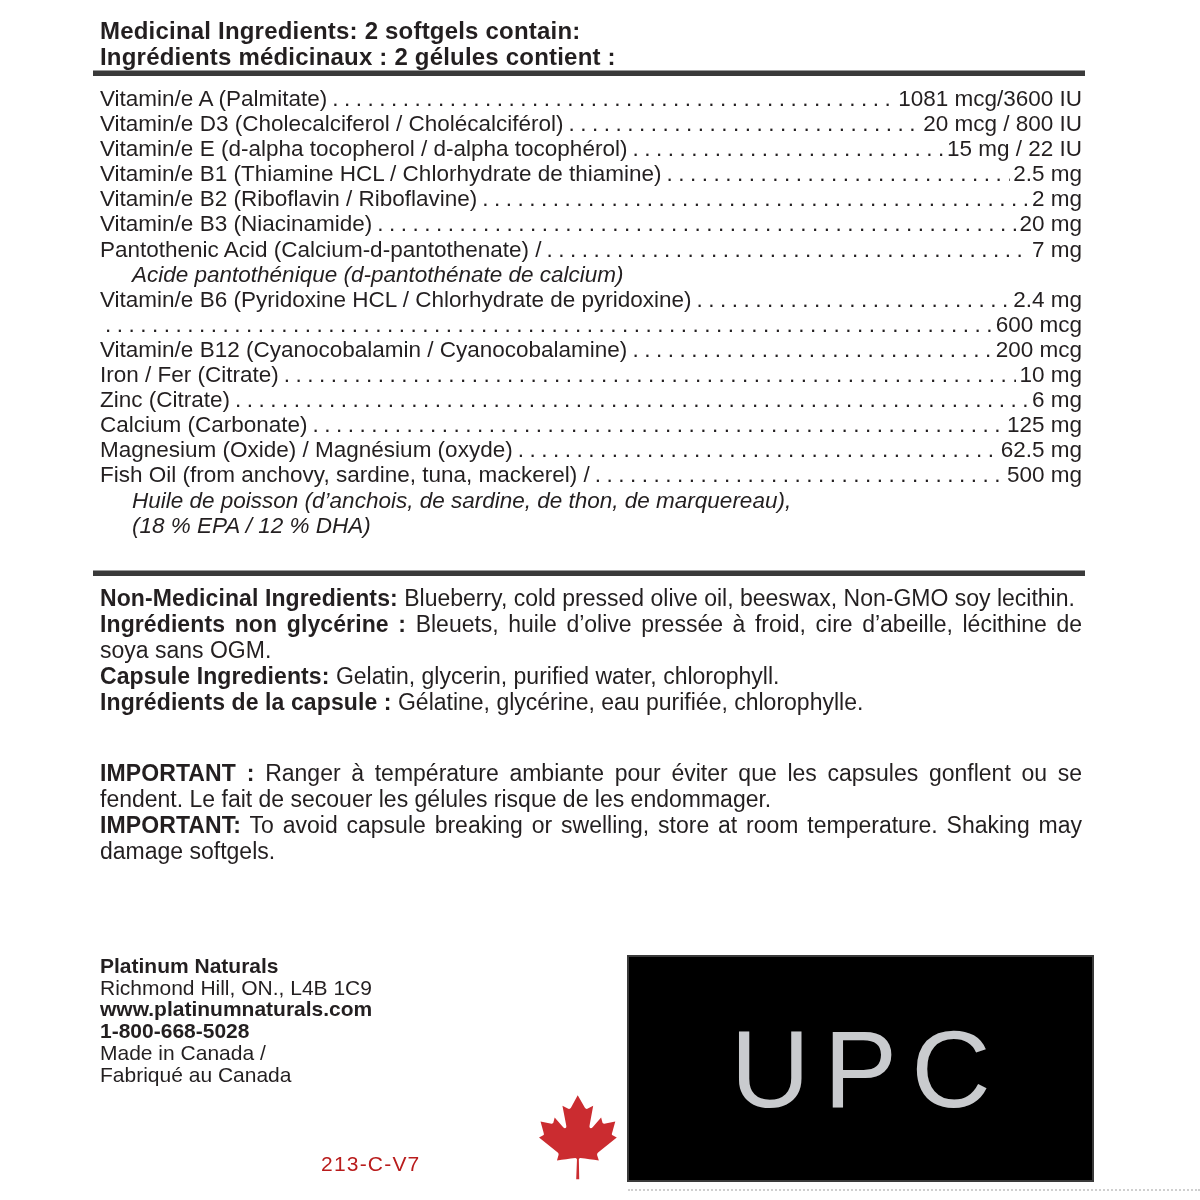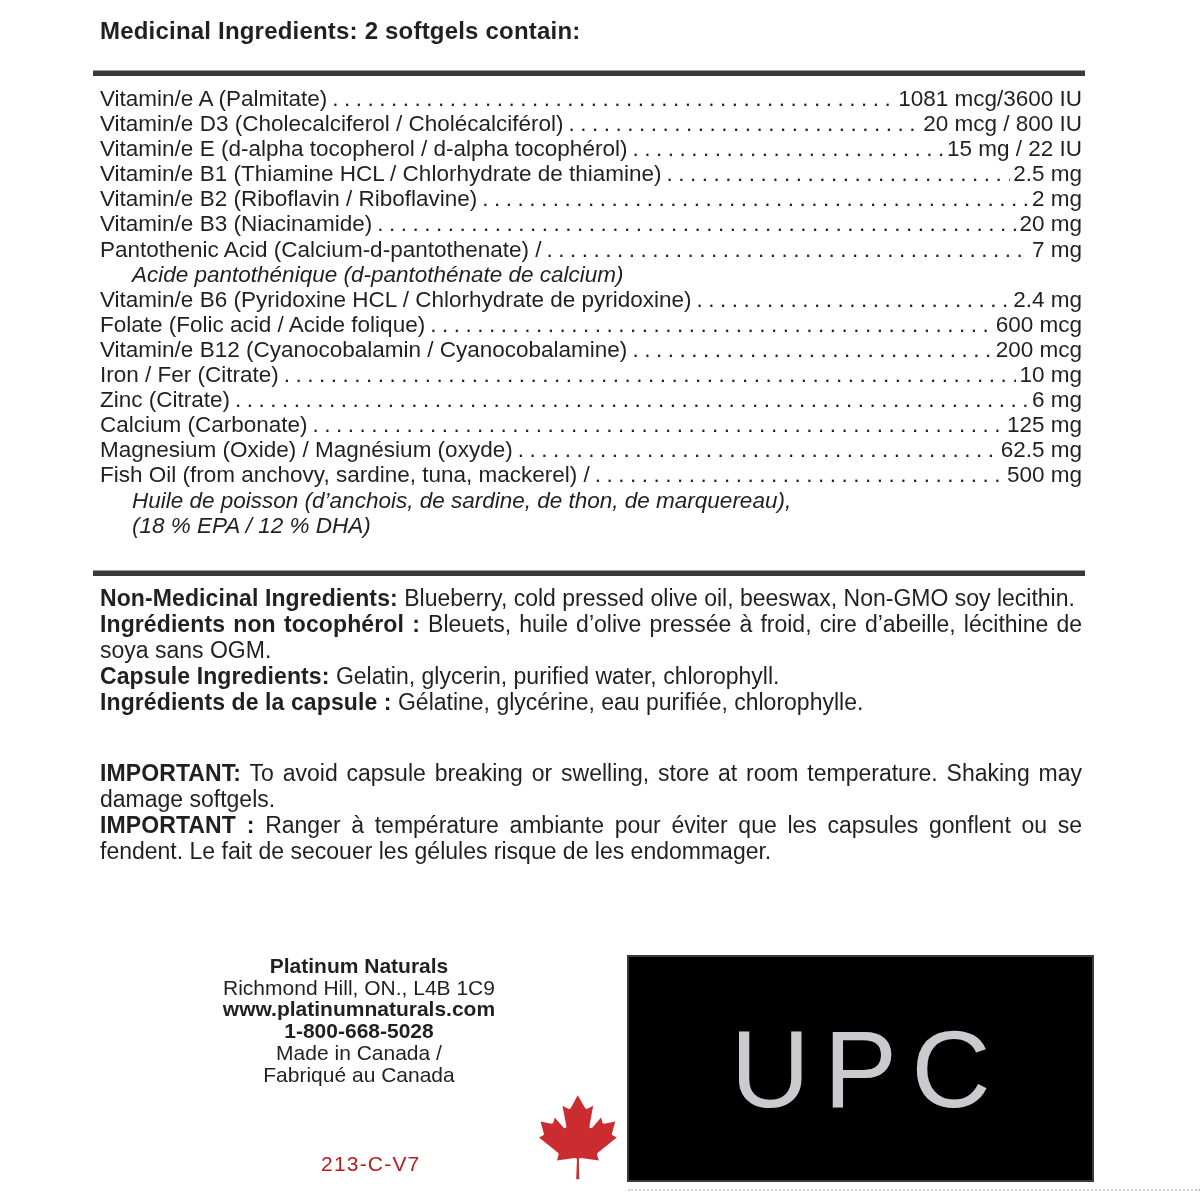--- a/index.html
+++ b/index.html
@@ -68,21 +68,21 @@
   }
   .paras-1 { top: 586px; }
   .paras-2 { top: 761px; }
   .para { margin: 0; text-align: justify; }
   .para b { letter-spacing: 0.1px; }
 
   
   .company {
     position: absolute;
     left: 100px; top: 955px; width: 518px;
-    text-align: center;
+    text-align: left;
     font-size: 21px; line-height: 21.7px;
   }
   .company .b { font-weight: bold; }
 
   
   .leaf {
     position: absolute;
     left: 536px; top: 1088px; width: 84px; height: 97px;
   }
   .leaf svg { width: 100%; height: 100%; display: block; }
@@ -115,20 +115,21 @@
     border-top: 2px dotted #cfcfcf;
   }
 </style>
 </head>
 <body>
 
 <div class="label">
 
   <div class="hdr">
     <div>Medicinal Ingredients: 2 softgels contain:</div>
+    <div>Ingrédients médicinaux : 2 gélules contient :</div>
   </div>
 
   <div class="rule rule-top"></div>
 
   <div class="ing-table">
     <div class="ing-row">
       <span class="ing-name">Vitamin/e A (Palmitate)</span>
       <span class="leader"></span>
       <span class="ing-value">1081 mcg/3600 IU</span>
     </div>
@@ -162,21 +163,20 @@
       <span class="leader"></span>
       <span class="ing-value">7 mg</span>
     </div>
     <div class="ing-cont">Acide pantothénique (d-pantothénate de calcium)</div>
     <div class="ing-row">
       <span class="ing-name">Vitamin/e B6 (Pyridoxine HCL / Chlorhydrate de pyridoxine)</span>
       <span class="leader"></span>
       <span class="ing-value">2.4 mg</span>
     </div>
     <div class="ing-row">
-      <span class="ing-name">Folate (Folic acid / Acide folique)</span>
       <span class="leader"></span>
       <span class="ing-value">600 mcg</span>
     </div>
     <div class="ing-row">
       <span class="ing-name">Vitamin/e B12 (Cyanocobalamin / Cyanocobalamine)</span>
       <span class="leader"></span>
       <span class="ing-value">200 mcg</span>
     </div>
     <div class="ing-row">
       <span class="ing-name">Iron / Fer (Citrate)</span>
@@ -204,28 +204,28 @@
       <span class="ing-value">500 mg</span>
     </div>
     <div class="ing-cont">Huile de poisson (d’anchois, de sardine, de thon, de marquereau),</div>
     <div class="ing-cont">(18 % EPA / 12 % DHA)</div>
   </div>
 
   <div class="rule rule-bottom"></div>
 
   <div class="paras paras-1">
     <p class="para"><b>Non-Medicinal Ingredients:</b> <span>Blueberry, cold pressed olive oil, beeswax, Non-GMO soy lecithin.</span></p>
-    <p class="para"><b>Ingrédients non tocophérol :</b> <span>Bleuets, huile d’olive pressée à froid, cire d’abeille, lécithine de soya sans OGM.</span></p>
+    <p class="para"><b>Ingrédients non glycérine :</b> <span>Bleuets, huile d’olive pressée à froid, cire d’abeille, lécithine de soya sans OGM.</span></p>
     <p class="para"><b>Capsule Ingredients:</b> <span>Gelatin, glycerin, purified water, chlorophyll.</span></p>
     <p class="para"><b>Ingrédients de la capsule :</b> <span>Gélatine, glycérine, eau purifiée, chlorophylle.</span></p>
   </div>
 
   <div class="paras paras-2">
+    <p class="para"><b>IMPORTANT :</b> <span>Ranger à température ambiante pour éviter que les capsules gonflent ou se fendent. Le fait de secouer les gélules risque de les endommager.</span></p>
     <p class="para"><b>IMPORTANT:</b> <span>To avoid capsule breaking or swelling, store at room temperature. Shaking may damage softgels.</span></p>
-    <p class="para"><b>IMPORTANT :</b> <span>Ranger à température ambiante pour éviter que les capsules gonflent ou se fendent. Le fait de secouer les gélules risque de les endommager.</span></p>
   </div>
 
   <div class="company">
     <div class="b">Platinum Naturals</div>
     <div>Richmond Hill, ON., L4B 1C9</div>
     <div class="b">www.platinumnaturals.com</div>
     <div class="b">1-800-668-5028</div>
     <div>Made in Canada /</div>
     <div>Fabriqué au Canada</div>
   </div>

